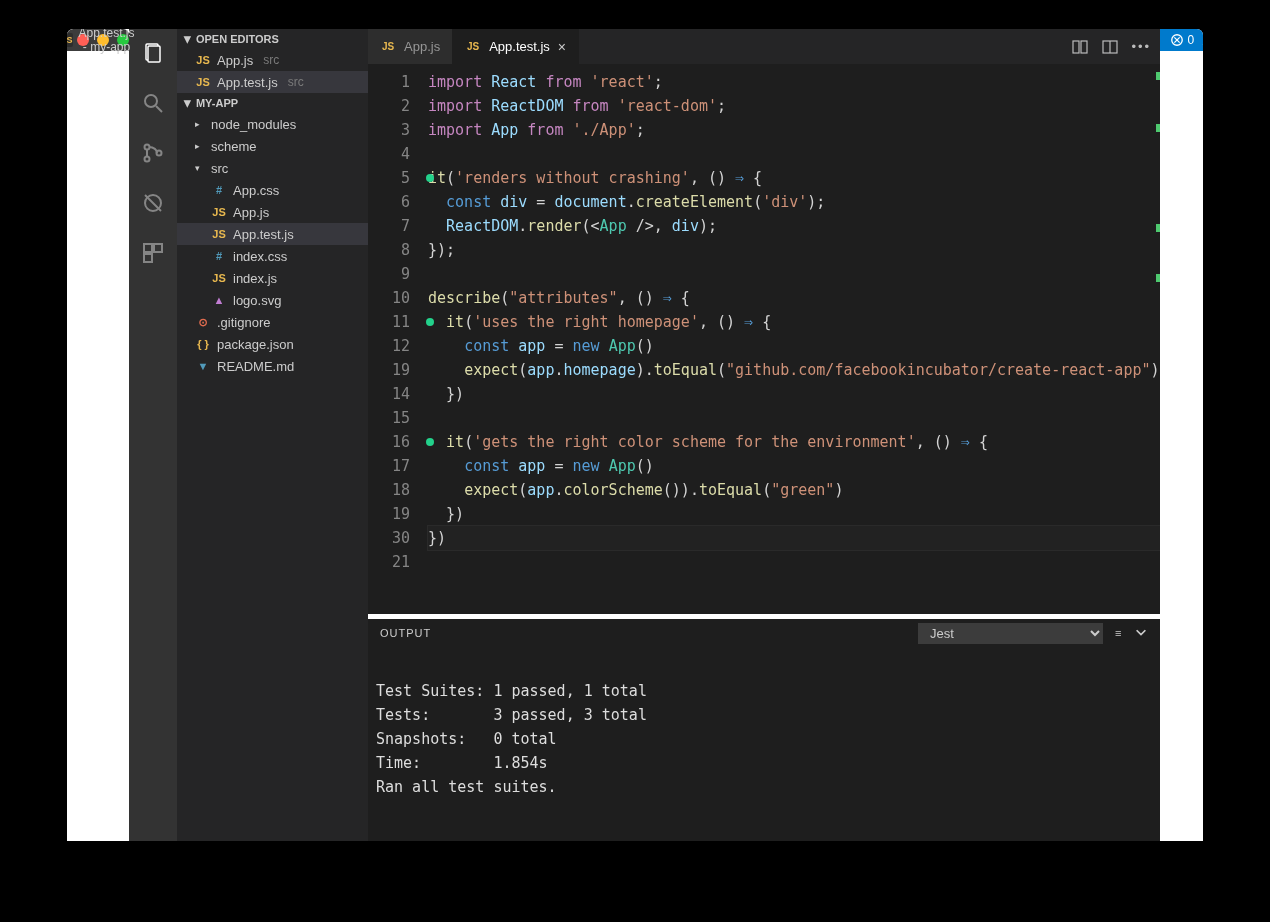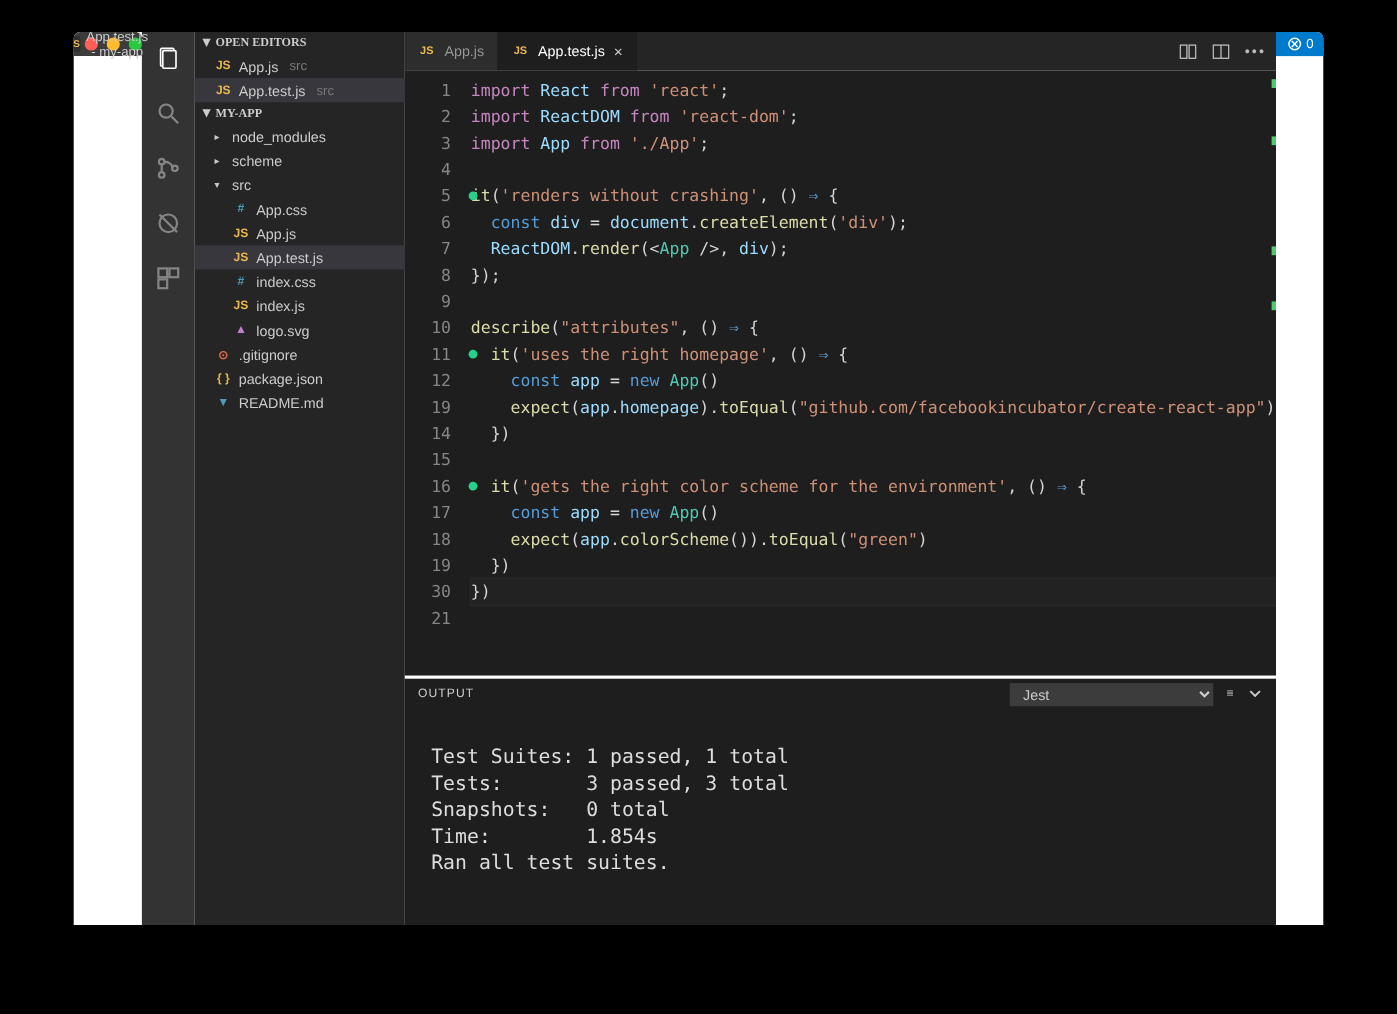--- a/index.html
+++ b/index.html
@@ -13,21 +13,21 @@
 .tinyjs{display:inline-flex;width:14px;height:14px;background:#2d2d2d;align-items:center;justify-content:center;font-size:9px;color:#e8b84f;font-weight:bold;border-radius:2px;}
 .body { flex:1; display:flex; min-height:0; }
 
 .activitybar { width:48px; background:#333333; display:flex; flex-direction:column; align-items:center; padding-top:10px; gap:22px;}
 .actitem { width:28px; height:28px; display:flex; align-items:center; justify-content:center; color:#858585; cursor:pointer;}
 .actitem.active{color:#fff;}
 .actitem svg{width:24px;height:24px;}
 
 .sidebar { width:191px; background:#252526; display:flex; flex-direction:column; font-size:13px;}
 .sidehdr { height:35px; display:flex; align-items:center; padding-left:20px; font-size:11px; letter-spacing:1px; color:#bbb;}
-.section { font-size:11px; font-weight:bold; color:#ccc; padding:4px 8px; display:flex; align-items:center; gap:4px;font-family:Liberation Serif, serif;}
+.section { font-size:11px; font-weight:bold; color:#ccc; padding:4px 8px; display:flex; align-items:flex-end; gap:4px;}
 .section .chev{display:inline-block; transform:rotate(90deg); font-size:9px; color:#ccc;}
 .treeitem { height:22px; display:flex; align-items:center; padding-left:14px; gap:6px; color:#ccc; cursor:pointer; font-size:13px;}
 .treeitem.indent1{padding-left:18px;}
 .treeitem.indent2{padding-left:34px;}
 .treeitem.selected{background:#37373d;}
 .treeitem .lbl{flex:0 0 auto;}
 .treeitem .meta{color:#7a7a7a; font-size:12px; margin-left:4px;}
 .fi{width:16px; text-align:center; font-size:11px; font-weight:bold;}
 .fi.js{color:#e8b84f;} .fi.css{color:#519aba;} .fi.svg{color:#c17dd2;} .fi.json{color:#e8b84f;} .fi.git{color:#e06c4f;} .fi.md{color:#519aba;}
 .folder-chev{width:10px;color:#ccc;font-size:9px;}
@@ -45,27 +45,27 @@
 .gutter .ln{height:24px;}
 .code { flex:1; padding-top:6px; white-space:pre; color:#d4d4d4; position:relative;}
 .cline{height:24px; position:relative;}
 .cline.cur{background:rgba(255,255,255,0.02); outline:1px solid #2a2a2a;}
 .greenb{position:absolute;left:-2px;top:8px;width:8px;height:8px;background:#23d18b;border-radius:50%;}
 .minimap{position:absolute; right:0; top:0; width:14px; height:100%; background:transparent;}
 .minimap .mark{position:absolute;right:0;width:4px;height:8px;background:#4ec96f;}
 
 .kw{color:#c586c0;} .id{color:#9cdcfe;} .fn{color:#dcdcaa;} .cls{color:#4ec9b0;} .str{color:#ce9178;} .def{color:#569cd6;}
 
-.panel { height:227px; background:#1e1e1e; border-top:3px solid #ffffff; display:flex; flex-direction:column;}
+.panel { height:227px; background:#1e1e1e; border-top:5px solid #ffffff; display:flex; flex-direction:column;}
 .panelhdr { height:28px; display:flex; align-items:center; padding:0 12px; font-size:11px; color:#ccc; gap:12px;}
 .panelhdr .ptitle{letter-spacing:1px;}
 .panelhdr .spacer{flex:1;}
 .psel{background:#3c3c3c;color:#ccc;border:none;font-size:13px;padding:2px 20px 2px 8px;width:185px;}
 .pico{color:#ccc;cursor:pointer;}
-.panelbody{flex:1; font-family:Menlo,Monaco,Consolas,monospace; font-size:18px; line-height:24px; padding:32px 8px 0 8px; white-space:pre; color:#ddd;margin-left:16px;}
+.panelbody{flex:1; font-family:Menlo,Monaco,Consolas,monospace; font-size:15px; line-height:24px; padding:32px 8px 0 8px; white-space:pre; color:#ddd;}
 
 .status { height:22px; background:#007acc; color:#fff; display:flex; align-items:center; font-size:12px; padding:0 10px; gap:12px;}
 .status .left{display:flex;align-items:center;gap:8px;}
 .status .right{margin-left:auto;display:flex;align-items:center;gap:14px;}
 .status .yel{color:#ffeb3b;}
 .status .sitem{cursor:pointer;display:flex;align-items:center;gap:4px;}
 .sicon{width:14px;height:14px;}
 </style>
 </head>
 <body>

